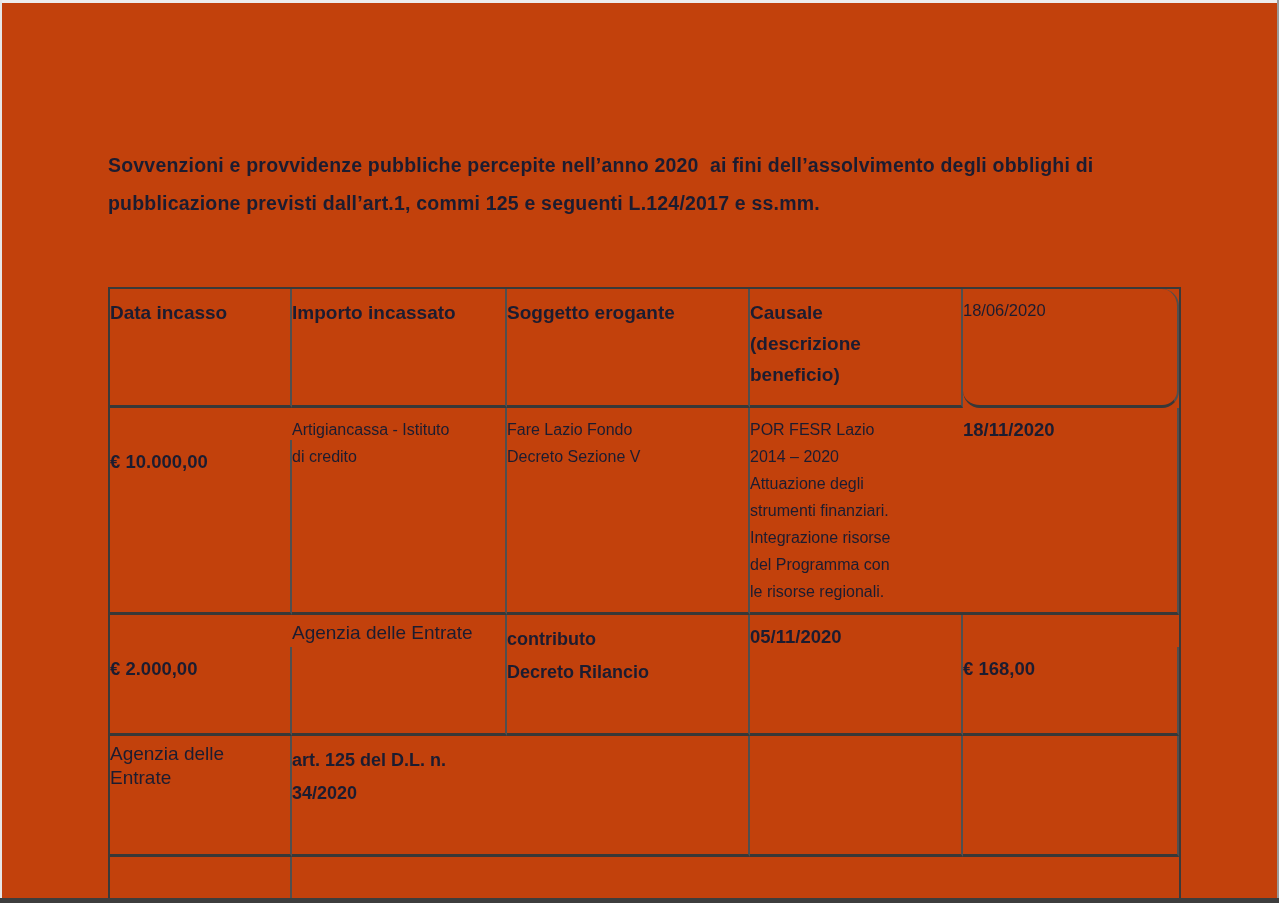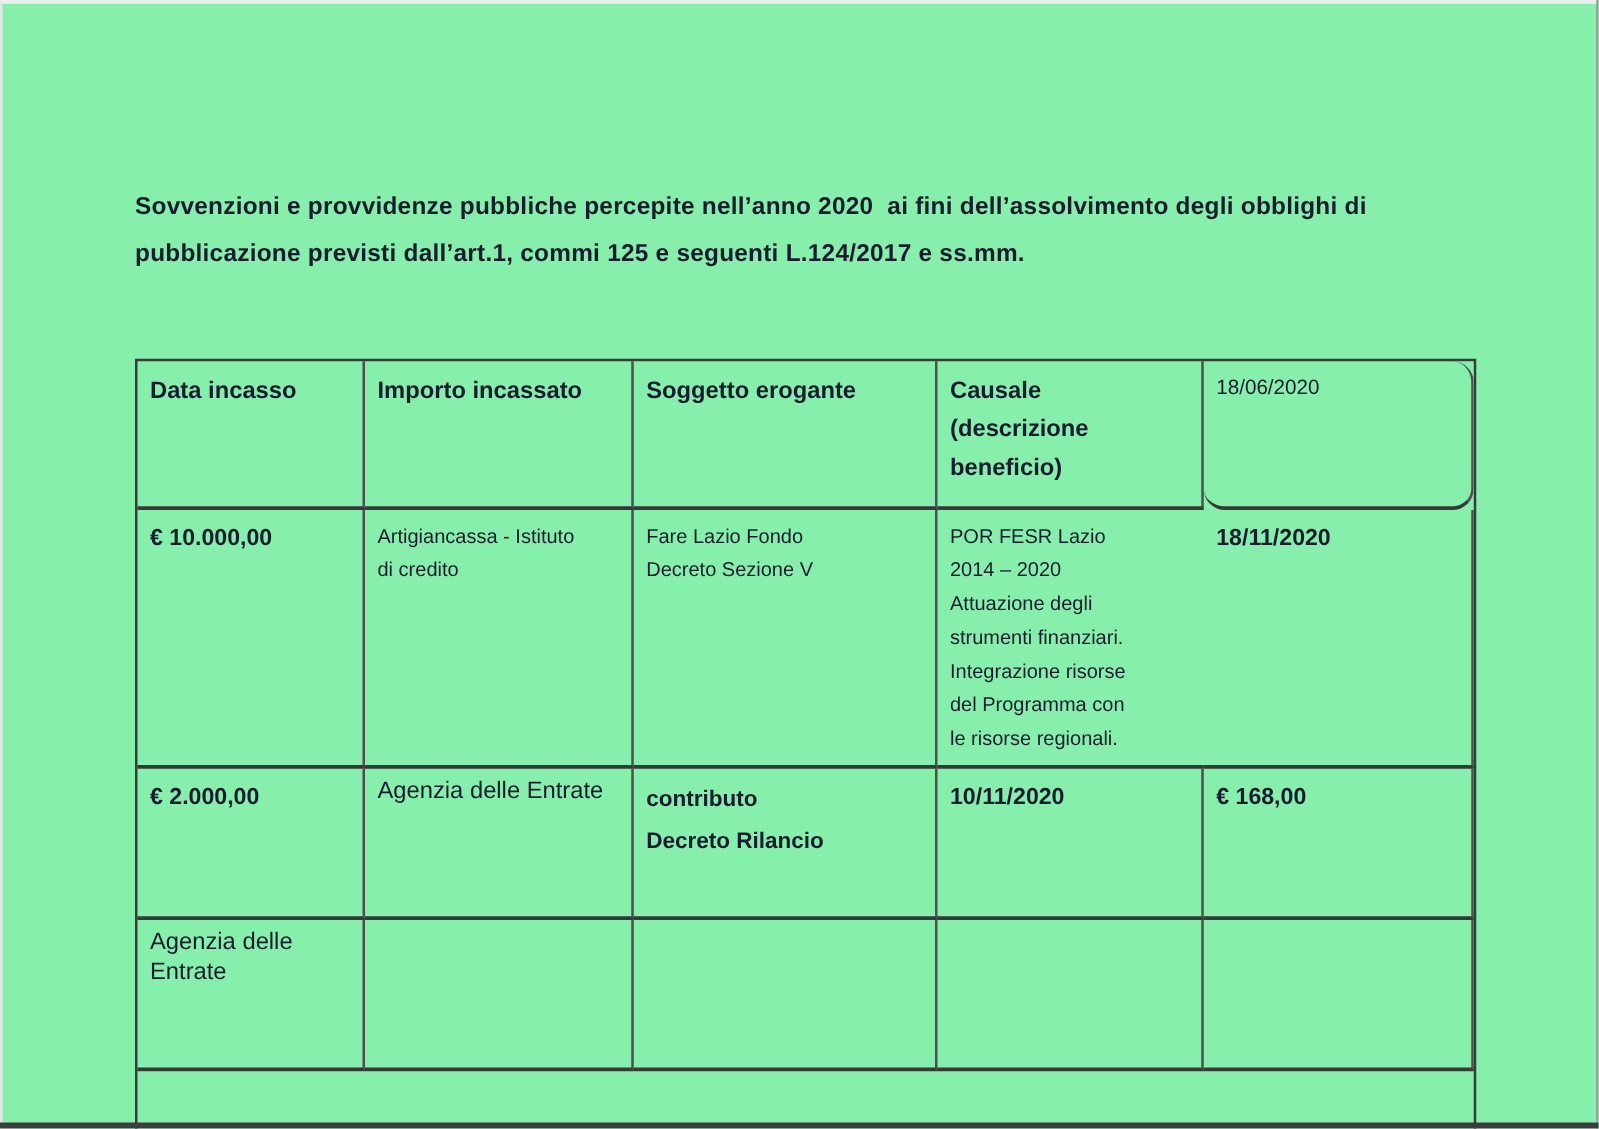--- a/index.html
+++ b/index.html
@@ -5,21 +5,21 @@
   html, body {
     margin: 0;
     padding: 0;
     background: #ffffff;
     font-family: "Liberation Sans", sans-serif;
   }
   .page {
     position: relative;
     width: 1279px;
     height: 903px;
-    background: #86efac;
+    background: #c2410c;
     overflow: hidden;
     color: #1c1c30;
   }
   .edge-top    { position:absolute; top:0; left:0; right:0; height:3px; background:#ededed; }
   .edge-left   { position:absolute; top:0; left:0; bottom:0; width:2px; background:#e7e7e7; }
   .edge-right  { position:absolute; top:0; right:0; bottom:0; width:2px; background:#9a9a9a; }
   .bottom-bar  { position:absolute; left:0; right:0; bottom:0; height:5px; background:#3d3d3d; }
 
   .doc-title {
     position: absolute;
@@ -40,31 +40,31 @@
     top: 287px;
     display: grid;
     grid-template-columns: 182px 215px 243px 213px 216px;
     grid-template-rows: 119px 207px 121px 121px 80px;
     border: 2px solid #3a3a3a;
   }
   .cell {
     box-sizing: border-box;
     border-right: 2px solid #4f4f4f;
     border-bottom: 3px solid #383838;
-    padding: 8px 10px 0 10px;
+    padding: 8px 10px 0 0;
     white-space: pre-line;
     overflow: hidden;
     color: #1c1c30;
   }
   .last-col { border-right: none; }
 
   .th      { font-weight: 700; font-size: 19px;   line-height: 31px; }
   .t-sm    { font-size: 16px;   line-height: 27px; }
   .t-r1date{ font-size: 16.5px; line-height: 27px; border-radius: 17px; }
-  .t-amt   { font-size: 18.5px; font-weight: 700; line-height: 27px; }
+  .t-amt   { font-size: 18.5px; font-weight: 700; line-height: 27px; margin-top: 32px; }
   .t-ag    { font-size: 19px;   line-height: 24px; padding-top: 6px; }
   .t-bold  { font-size: 18px;   font-weight: 700; line-height: 33px; }
   .t-date  { font-size: 18.5px; font-weight: 700; line-height: 27px; }
 </style>
 </head>
 <body>
 
 <div class="page">
   <div class="edge-top"></div>
   <div class="edge-left"></div>
@@ -94,23 +94,25 @@
 Integrazione risorse
 del Programma con
 le risorse regionali.</div>
 
     <div class="cell t-date">18/11/2020</div>
     <div class="cell t-amt">€ 2.000,00</div>
     <div class="cell t-ag">Agenzia delle Entrate</div>
     <div class="cell t-bold">contributo
 Decreto Rilancio</div>
 
-    <div class="cell t-date">10/11/2020</div>
+    <div class="cell t-date">05/11/2020</div>
     <div class="cell t-amt">€ 168,00</div>
     <div class="cell t-ag">Agenzia delle Entrate</div>
+    <div class="cell t-bold last-col">art. 125 del D.L. n.
+34/2020</div>
 
     <div class="cell t-sm"></div>
     <div class="cell t-sm"></div>
     <div class="cell t-sm"></div>
     <div class="cell t-sm"></div>
     <div class="cell t-sm last-col"></div>
   </div>
 
   <div class="bottom-bar"></div>
 </div>

